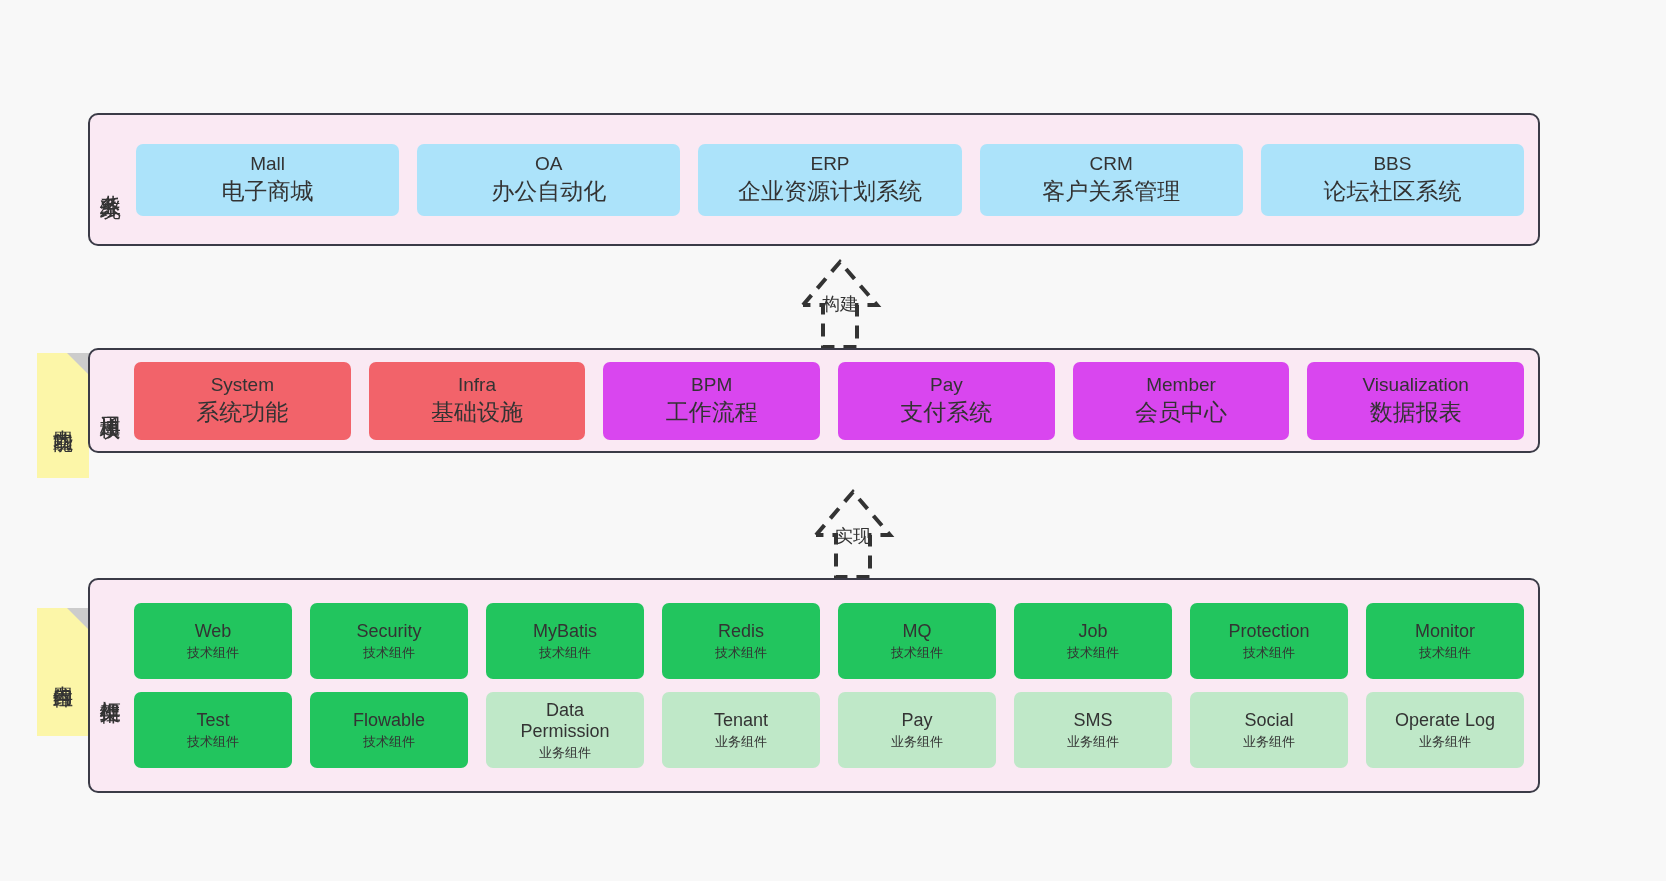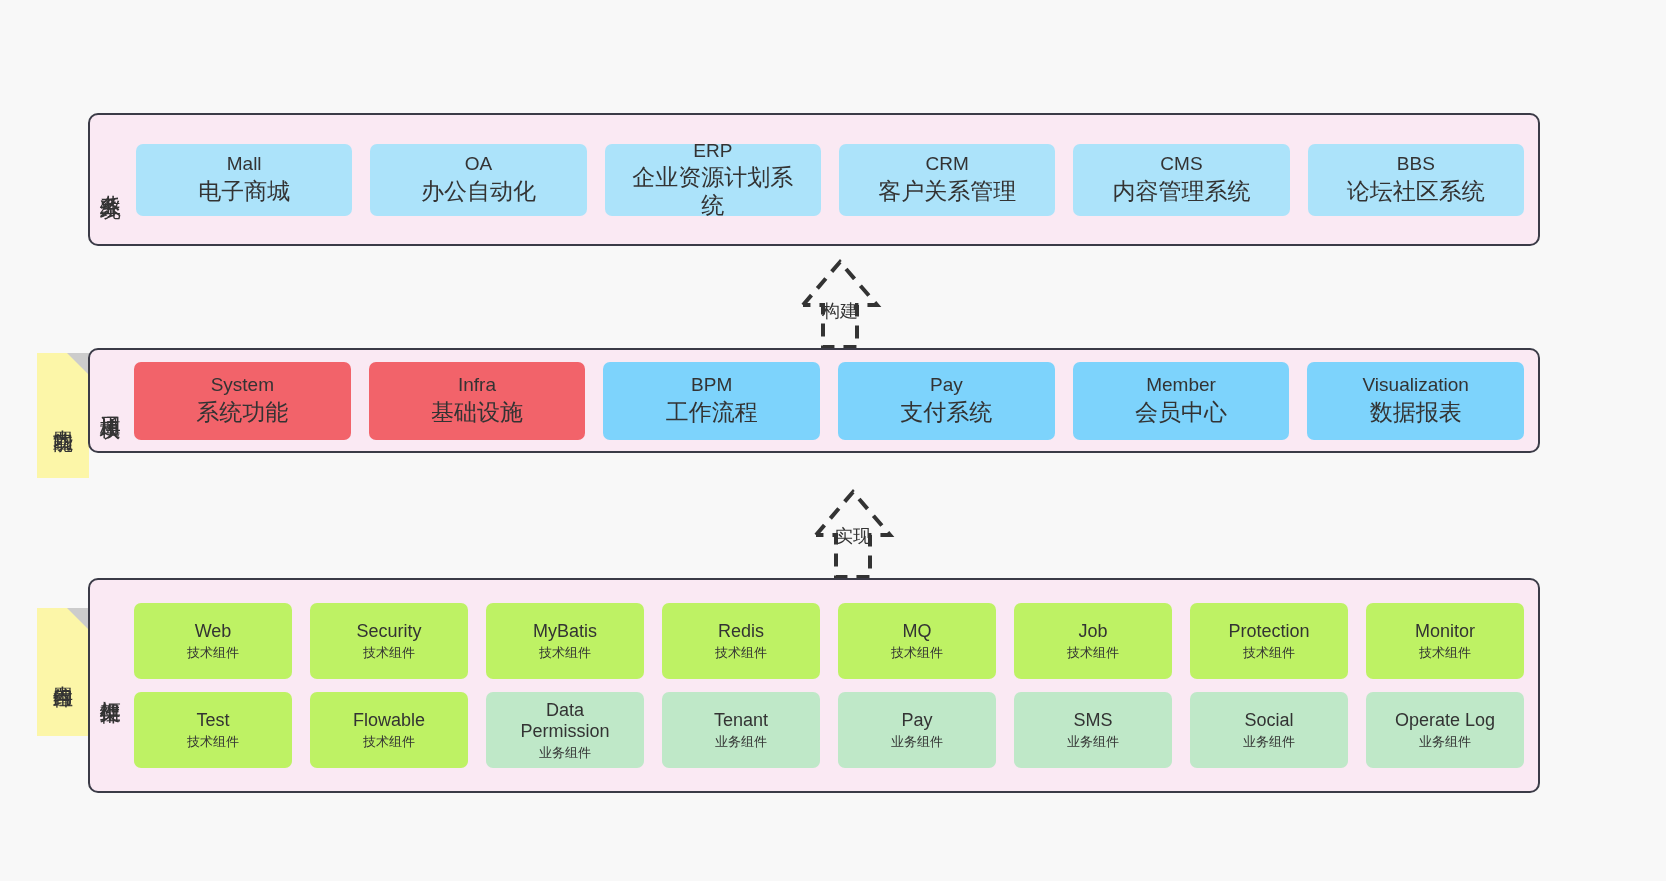--- a/index.html
+++ b/index.html
@@ -77,22 +77,22 @@
     font-size: 19px;
     margin-bottom: 2px;
   }
   .card .t2 {
     font-size: 23px;
   }
 
   
   .c-blue      { background: #ace3fa; }
   .c-red       { background: #f2636a; }
-  .c-pink      { background: #7dd3fc; }
-  .c-green     { background: #bef264; border-radius: 7px; }
+  .c-pink      { background: #d946ef; }
+  .c-green     { background: #22c55e; border-radius: 7px; }
   .c-lightgreen{ background: #bfe8c8; }
 
   
   #panel-business {
     left: 88px; top: 113px; width: 1452px; height: 133px;
   }
   #panel-business .layer-body { padding: 0 14px 0 6px; }
   #panel-business .card { height: 72px; }
 
   #panel-common {
@@ -150,21 +150,21 @@
   .arrow-label {
     position: absolute;
     left: 0;
     right: 0;
     text-align: center;
     font-size: 18px;
     color: #333333;
     user-select: none;
   }
   #arrow-build  { left: 745px; top: 252px; }
-  #arrow-build .arrow-label { top: 40px; margin-top: 7px; }
+  #arrow-build .arrow-label { top: 40px; }
   #arrow-implement { left: 758px; top: 482px; }
   #arrow-implement .arrow-label { top: 42px; }
 </style>
 </head>
 <body>
 
 <div id="canvas">
 
   <div class="layer-panel" id="panel-business">
     <div class="layer-title">业务系统</div>
@@ -178,24 +178,20 @@
           <div class="t1">OA</div>
           <div class="t2">办公自动化</div>
         </div>
         <div class="card c-blue">
           <div class="t1">ERP</div>
           <div class="t2">企业资源计划系统</div>
         </div>
         <div class="card c-blue">
           <div class="t1">CRM</div>
           <div class="t2">客户关系管理</div>
-        </div>
-        <div class="card c-blue">
-          <div class="t1">CMS</div>
-          <div class="t2">内容管理系统</div>
         </div>
         <div class="card c-blue">
           <div class="t1">BBS</div>
           <div class="t2">论坛社区系统</div>
         </div>
       </div>
     </div>
   </div>
 
   <div class="arrow-group" id="arrow-build">

